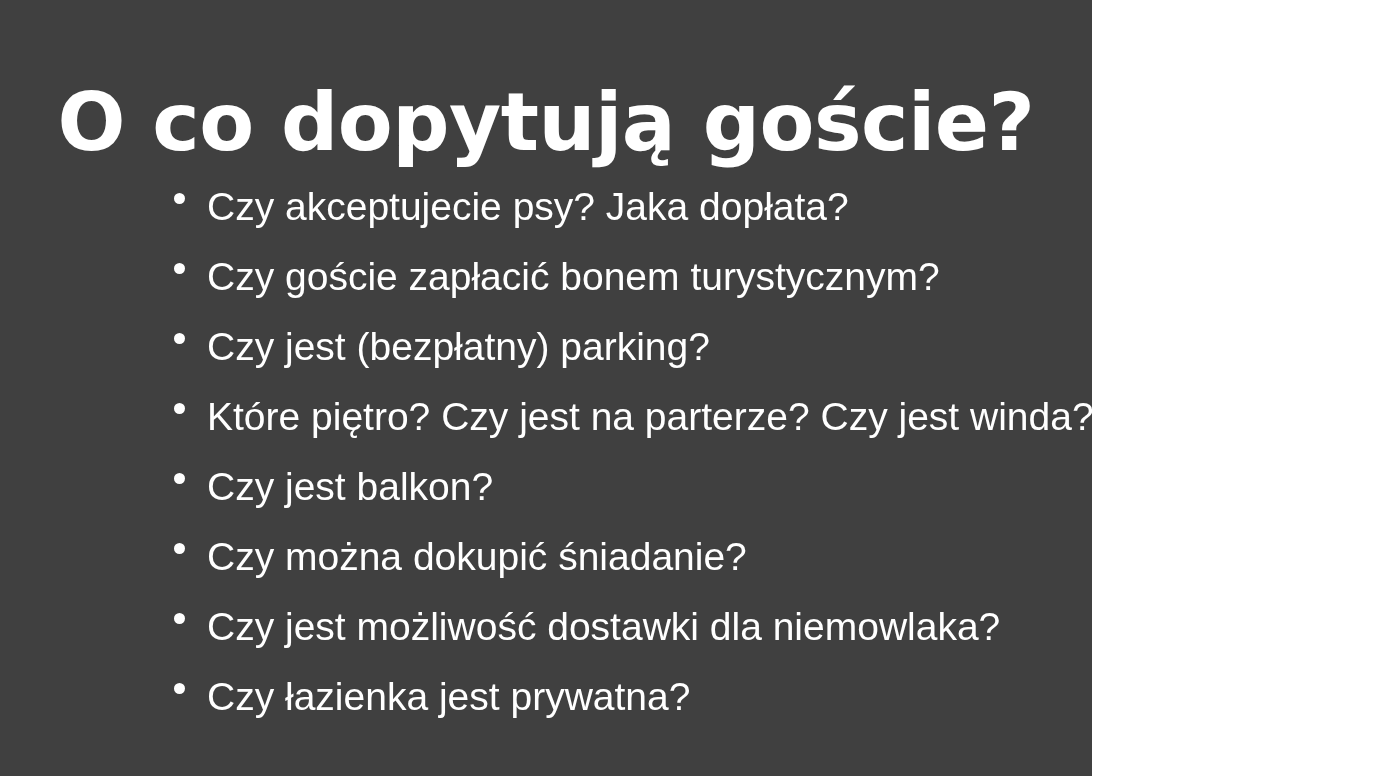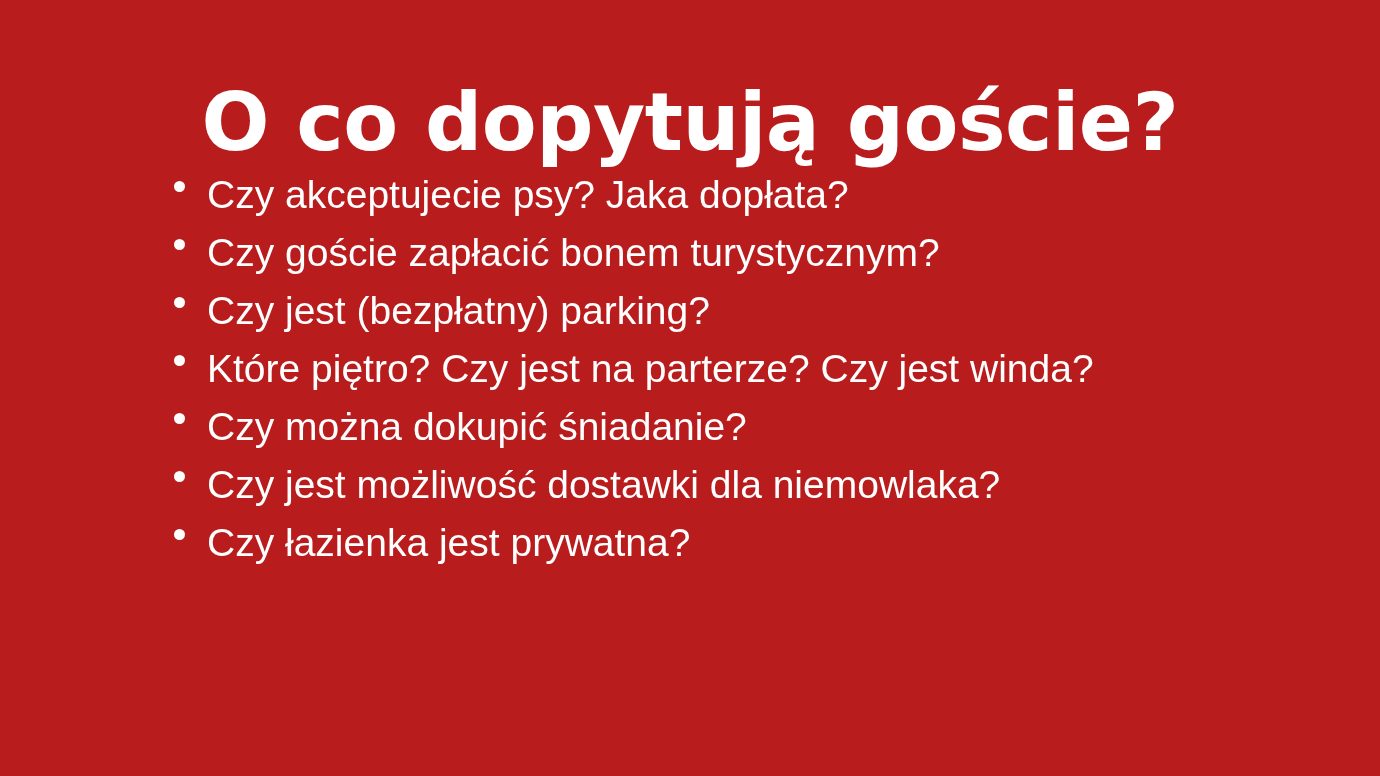--- a/index.html
+++ b/index.html
@@ -11,23 +11,23 @@
     width: 1380px;
     height: 776px;
     overflow: hidden;
     font-family: "Liberation Sans", "DejaVu Sans", sans-serif;
     -webkit-font-smoothing: antialiased;
   }
 
   .slide {
     position: relative;
     box-sizing: border-box;
-    width: 1380px;
+    width: 1092px;
     height: 776px;
-    background: #b91c1c;
+    background: #404040;
     overflow: hidden;
   }
 
   .slide-title {
     position: absolute;
     left: 0;
     right: 0;
     top: 24px;
     text-align: center;
     color: #ffffff;
@@ -53,20 +53,21 @@
     position: relative;
     display: flex;
     align-items: baseline;
     height: 58px;
     color: #ffffff;
     font-family: "Liberation Sans", "DejaVu Sans", sans-serif;
     font-weight: 400;
     font-size: 39px;
     line-height: 58px;
     white-space: nowrap;
+    margin-top: 12px;
   }
 
   .bullet-marker {
     flex: 0 0 auto;
     width: 39px;
     position: relative;
   }
 
   .bullet-marker::before {
     content: "";
@@ -105,20 +106,24 @@
     <li class="bullet-item">
       <span class="bullet-marker"></span>
       <span class="bullet-text">Czy jest (bezpłatny) parking?</span>
     </li>
 
     <li class="bullet-item">
       <span class="bullet-marker"></span>
       <span class="bullet-text">Które piętro? Czy jest na parterze? Czy jest winda?</span>
     </li>
 
+    <li class="bullet-item">
+      <span class="bullet-marker"></span>
+      <span class="bullet-text">Czy jest balkon?</span>
+    </li>
 
     <li class="bullet-item">
       <span class="bullet-marker"></span>
       <span class="bullet-text">Czy można dokupić śniadanie?</span>
     </li>
 
     <li class="bullet-item">
       <span class="bullet-marker"></span>
       <span class="bullet-text">Czy jest możliwość dostawki dla niemowlaka?</span>
     </li>

